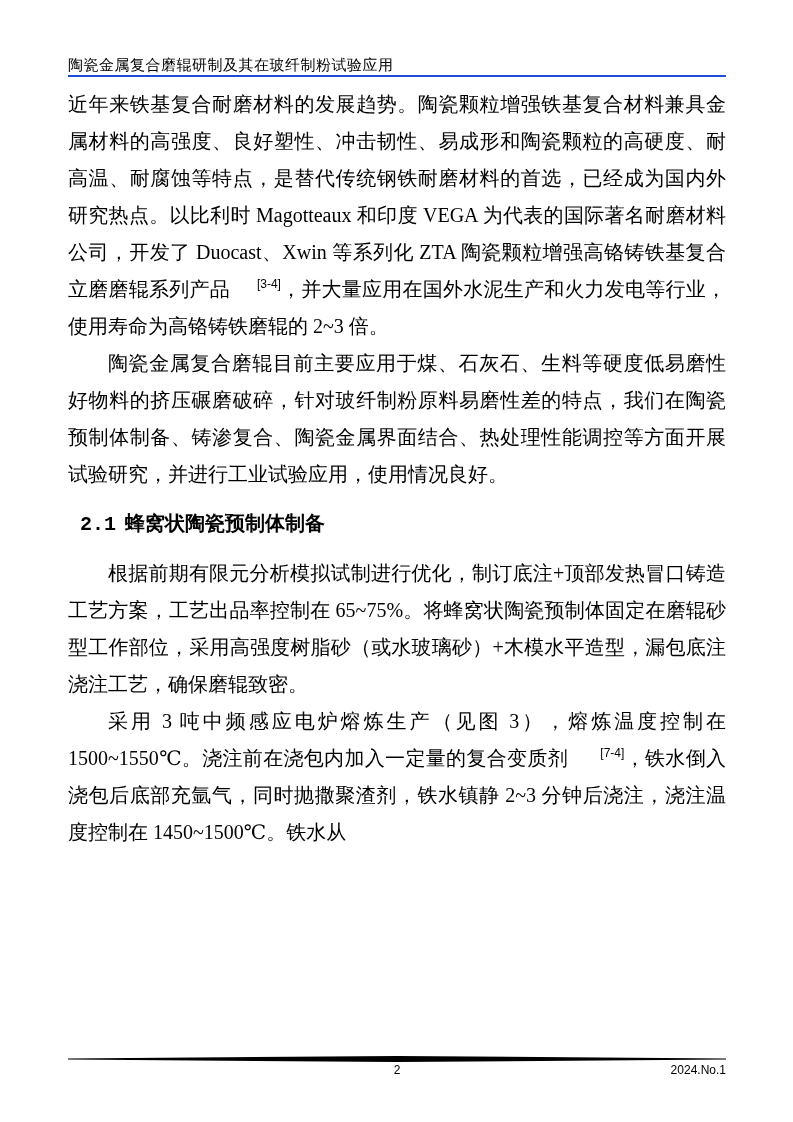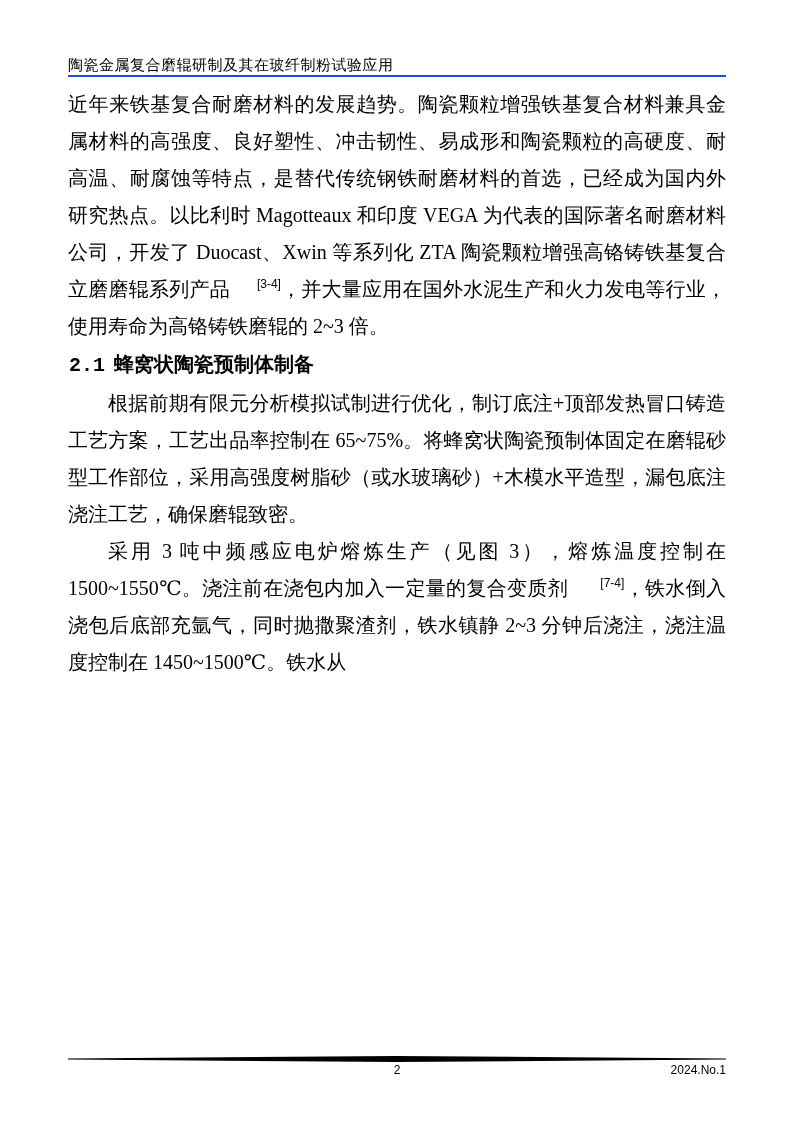--- a/index.html
+++ b/index.html
@@ -63,21 +63,21 @@
     font-size: 22px;
     line-height: 37px;
     margin: 0;
   }
   .heading1 .h-num { margin-right: 18px; font-family: "Liberation Mono", "DejaVu Sans Mono", monospace; }
   .heading2 {
     font-family: "Liberation Sans", "DejaVu Sans", sans-serif;
     font-weight: bold;
     font-size: 20px;
     line-height: 37px;
-    margin: 1px;
+    margin: 12px;
   }
   .heading2 .h-num { margin-right: 9px; font-family: "Liberation Mono", "DejaVu Sans Mono", monospace; }
   
   .footer {
     position: absolute;
     left: 68px;
     right: 67px;
     top: 1056px;
   }
   .footer-bar {
@@ -107,20 +107,21 @@
 <body>
 
 <div class="page">
 
   <div class="header">
     <span class="header-title">陶瓷金属复合磨辊研制及其在玻纤制粉试验应用</span>
   </div>
 
   <div class="content" id="document-body">
       <p class="para">近年来铁基复合耐磨材料的发展趋势。陶瓷颗粒增强铁基复合材料兼具金属材料的高强度、良好塑性、冲击韧性、易成形和陶瓷颗粒的高硬度、耐高温、耐腐蚀等特点，是替代传统钢铁耐磨材料的首选，已经成为国内外研究热点。以比利时 Magotteaux 和印度 VEGA 为代表的国际著名耐磨材料公司，开发了 Duocast、Xwin 等系列化 ZTA 陶瓷颗粒增强高铬铸铁基复合立磨磨辊系列产品<sup>[3-4]</sup>，并大量应用在国外水泥生产和火力发电等行业，使用寿命为高铬铸铁磨辊的 2~3 倍。</p>
+      <p class="para indent">陶瓷金属复合磨辊目前主要应用于煤、石灰石、生料等硬度低易磨性好物料的挤压碾磨破碎，针对玻纤制粉原料易磨性差的特点，我们在陶瓷预制体制备、铸渗复合、陶瓷金属界面结合、热处理性能调控等方面开展试验研究，并进行工业试验应用，使用情况良好。</p>
       <div class="heading2"><span class="h-num">2.1</span><span class="h-text">蜂窝状陶瓷预制体制备</span></div>
       <p class="para indent">根据前期有限元分析模拟试制进行优化，制订底注+顶部发热冒口铸造工艺方案，工艺出品率控制在 65~75%。将蜂窝状陶瓷预制体固定在磨辊砂型工作部位，采用高强度树脂砂（或水玻璃砂）+木模水平造型，漏包底注浇注工艺，确保磨辊致密。</p>
       <p class="para indent">采用 3 吨中频感应电炉熔炼生产（见图 3），熔炼温度控制在 1500~1550℃。浇注前在浇包内加入一定量的复合变质剂 <sup>[7-4]</sup>，铁水倒入浇包后底部充氩气，同时抛撒聚渣剂，铁水镇静 2~3 分钟后浇注，浇注温度控制在 1450~1500℃。铁水从</p>
     </div>
 
   <div class="footer">
     <div class="footer-bar"></div>
     <div class="footer-row">
       <span class="footer-page">2</span>
       <span class="footer-issue">2024.No.1</span>

